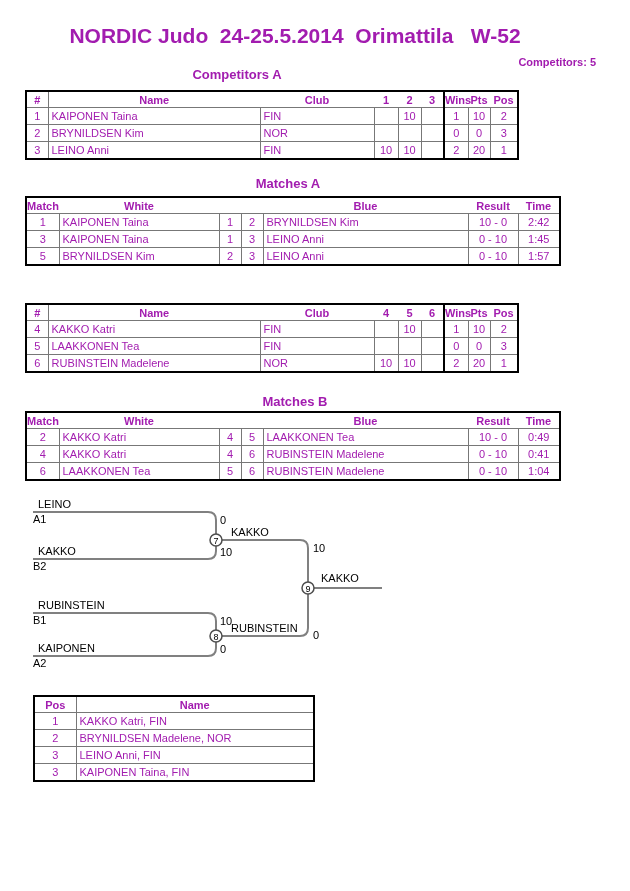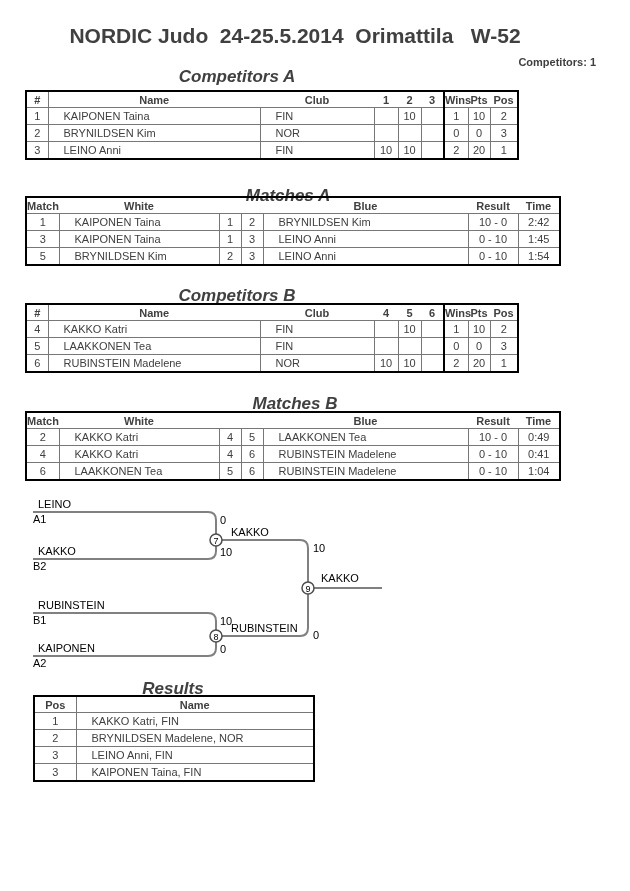--- a/index.html
+++ b/index.html
@@ -1,49 +1,49 @@
 <!DOCTYPE html>
 <html><head>
 <meta charset="utf-8">
 <style>
   html,body { margin:0; padding:0; background:#fff; }
   .page {
     position:relative; width:630px; height:891px; background:#ffffff;
-    font-family:"Liberation Sans", sans-serif; color:#404040;
+    font-family:"Liberation Sans", sans-serif; color:#a21caf;
   }
   .title {
     position:absolute; top:24px; left:0; width:590px;
     text-align:center; font-size:21px; font-weight:bold; white-space:pre;
   }
   .count {
     position:absolute; top:56px; right:34px;
     font-size:11px; font-weight:bold;
   }
   .sect {
-    position:absolute; text-align:center; font-size:17px; font-weight:bold;font-style:italic;
+    position:absolute; text-align:center; font-size:13px; font-weight:bold;
   }
   .h-comp-a { top:67px;  left:25px; width:424px; }
-  .h-match-a{ top:186px; left:25px; width:526px; }
+  .h-match-a{ top:176px; left:25px; width:526px; }
   .h-comp-b { top:286px; left:25px; width:424px; }
   .h-match-b{ top:394px; left:32px; width:526px; }
   .h-results{ top:679px; left:33px; width:280px; }
 
   table.ctable {
     position:absolute; border-collapse:collapse; table-layout:fixed;
     border:2px solid #000; font-size:11px;
   }
   .ctable th {
     height:15px; padding:0; font-weight:bold; white-space:nowrap;
     overflow:visible; border:none; text-align:center;
   }
   .ctable td {
     height:16px; padding:0; white-space:nowrap; overflow:hidden;
     border:1px solid #777; text-align:center;
   }
-  .ctable td.l { text-align:left; padding-left:15px; }
+  .ctable td.l { text-align:left; padding-left:3px; }
   .ctable .thick { border-left:2px solid #000 !important; }
   .ctable th.hr { border-right:1px solid #777; }
 
   .t-comp-a { top:90px;  left:25px; width:492px; }
   .t-match-a{ top:196px; left:25px; width:534px; }
   .t-comp-b { top:303px; left:25px; width:492px; }
   .t-match-b{ top:411px; left:25px; width:534px; }
   .t-results{ top:695px; left:33px; width:280px; }
 
   .bracket { position:absolute; top:495px; left:0; }
@@ -51,21 +51,21 @@
   .bracket circle { fill:#fff; stroke:#4d4d4d; stroke-width:1.5; }
   .bracket text { font-family:"Liberation Sans", sans-serif; font-size:11px; fill:#000; }
   .bracket text.node { font-size:9px; text-anchor:middle; }
 </style>
 </head>
 <body>
 
 <div class="page">
 
   <div class="title">NORDIC Judo  24-25.5.2014  Orimattila   W-52</div>
-  <div class="count">Competitors: 1</div>
+  <div class="count">Competitors: 5</div>
 
   <div class="sect h-comp-a">Competitors A</div>
 
   <table class="ctable t-comp-a">
     <colgroup>
         <col style="width:22px">
         <col style="width:212px">
         <col style="width:114px">
         <col style="width:24px">
         <col style="width:23px">
@@ -162,26 +162,25 @@
       <td>0 - 10</td>
       <td>1:45</td>
     </tr>
     <tr>
       <td>5</td>
       <td class="l">BRYNILDSEN Kim</td>
       <td>2</td>
       <td>3</td>
       <td class="l">LEINO Anni</td>
       <td>0 - 10</td>
-      <td>1:54</td>
-    </tr>
-  </tbody>
-    </table>
-
-  <div class="sect h-comp-b">Competitors B</div>
+      <td>1:57</td>
+    </tr>
+  </tbody>
+    </table>
+
 
   <table class="ctable t-comp-b">
     <colgroup>
         <col style="width:22px">
         <col style="width:212px">
         <col style="width:114px">
         <col style="width:24px">
         <col style="width:23px">
         <col style="width:23px">
         <col style="width:24px">
@@ -317,21 +316,20 @@
     <circle cx="216" cy="141" r="6"></circle>
     <text class="node" x="216" y="144.5">8</text>
     <text x="231" y="137">RUBINSTEIN</text>
     <text x="313" y="144">0</text>
 
     <circle cx="308" cy="93" r="6"></circle>
     <text class="node" x="308" y="96.5">9</text>
     <text x="321" y="87">KAKKO</text>
   </svg>
 
-  <div class="sect h-results">Results</div>
 
   <table class="ctable t-results">
     <colgroup>
         <col style="width:42px">
         <col style="width:238px">
       </colgroup>
     <tbody>
         <tr>
       <th class="hr">Pos</th>
       <th>Name</th>

